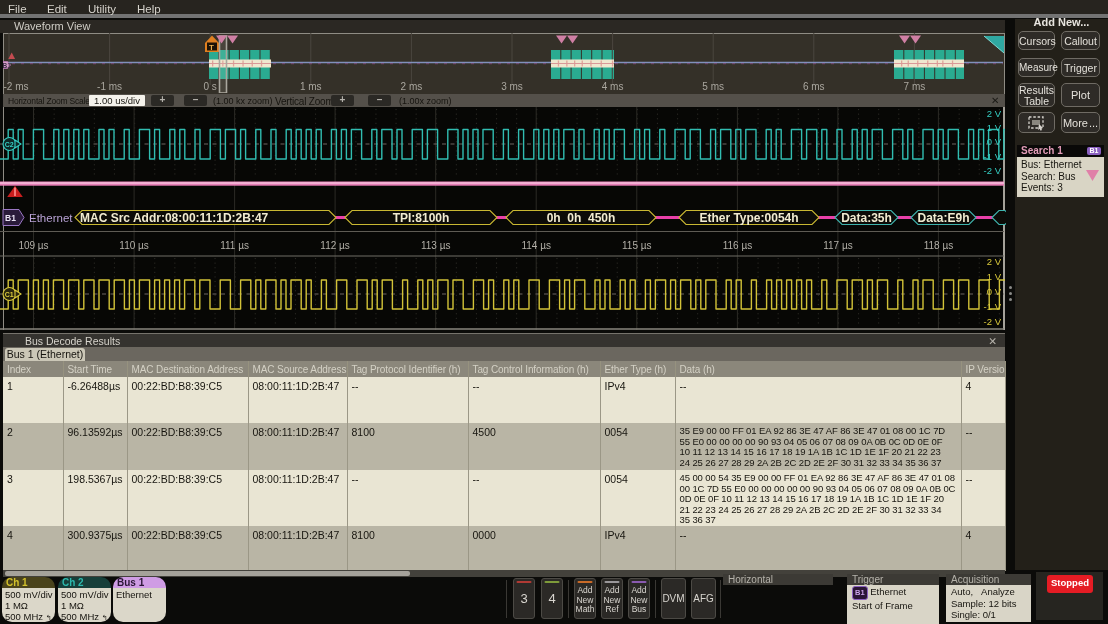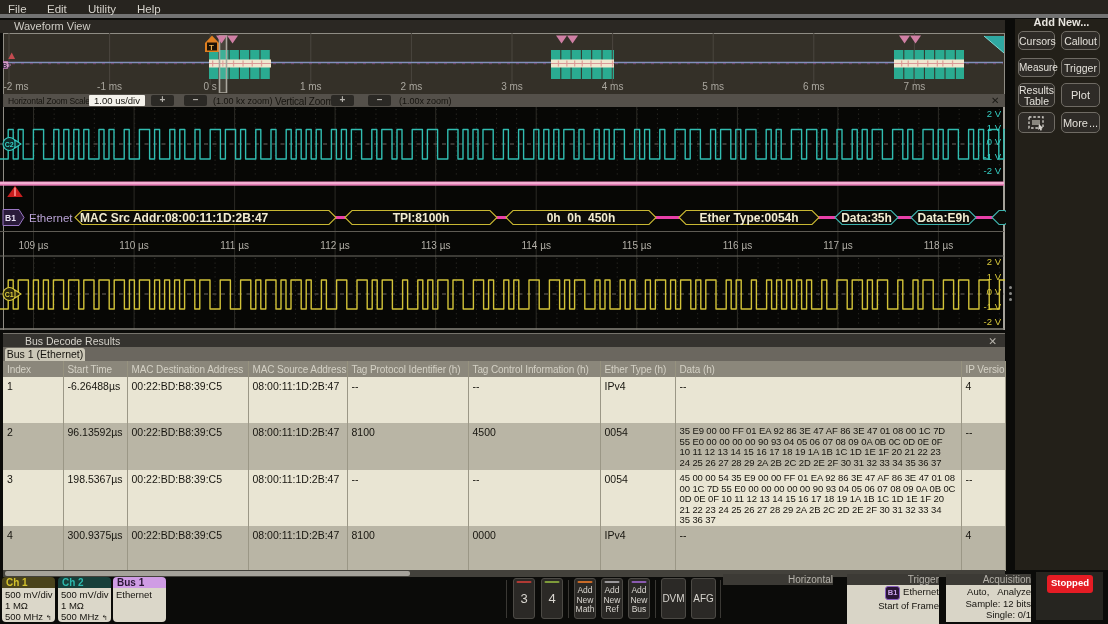--- a/index.html
+++ b/index.html
@@ -17,26 +17,26 @@
 #bdr-tab { position:absolute; left:2px; top:1px; width:80px; height:27px; background:#cbc7b7; border-radius:3px 3px 0 0; color:#16140f; font-size:10.5px; text-align:center; line-height:13px; }
 table { border-collapse:collapse; table-layout:fixed; }
 #tbl { left:3px; top:361px; width:1002px; color:#17150f; font-size:10.5px; }
 #tbl th { background:#8b877b; color:#d4d1c5; font-weight:normal; text-align:left; height:16px; padding:0 0 0 4px; font-size:10px; letter-spacing:-0.1px; white-space:nowrap; overflow:hidden; border-right:1px solid #96927f; }
 #tbl td { vertical-align:top; padding:3px 0 0 4px; border-right:1px solid #9b9786; overflow:hidden; white-space:nowrap; }
 #tbl .d { font-size:9.5px; letter-spacing:-0.1px; line-height:10.6px; }
 #tbl tr.r1 { background:#e9e5d3; } #tbl tr.r2 { background:#b9b5a5; }
 #hscroll { left:3px; top:570px; width:1002px; height:7px; background:#43413b; }
 #hscroll div { position:absolute; left:2px; top:1px; width:405px; height:5px; background:#a5a29a; border-radius:2px; }
 #bottombar { left:0; top:577px; width:1108px; height:47px; background:#0b0b09; }
-.chbadge { position:absolute; top:0; width:53px; height:45px; border-radius:4px; overflow:hidden; }
+.chbadge { position:absolute; top:0; width:53px; height:45px; border-radius:10px; overflow:hidden; }
 .chbadge .hd { height:11px; font-size:10px; font-weight:bold; padding:0 0 0 4px; line-height:11px; }
 .chbadge .bd { height:34px; background:#dbd7c9; color:#16140f; font-size:9.5px; padding:1px 0 0 3px; line-height:11px; white-space:nowrap; }
 .nbtn { position:absolute; background:#2b2926; border:1px solid #4c4a45; border-radius:3px; color:#d8d5cf; text-align:center; }
 .topline { position:absolute; top:2px; left:50%; transform:translateX(-50%); width:15px; height:2px; border-radius:1px; }
-.panel { position:absolute; top:-3px;text-align:right; }
+.panel { position:absolute; top:-3px; }
 .panel .ph { background:#3c3a35; color:#b5b2aa; font-size:10px; padding:0 0 1px 5px; height:11px; }
 .panel .pb { background:#d9d5c7; color:#16140f; font-size:9.5px; line-height:11.5px; padding:1px 0 1px 5px; white-space:nowrap; }
 .vsep { position:absolute; top:3px; width:1px; height:38px; background:#3a3834; }
 #sidebar { left:1015px; top:19px; width:93px; height:551px; background:#232019; }
 .sbtn { position:absolute; background:#2e2b27; border:1.5px solid #6f6b64; border-radius:5px; color:#e4e1da; font-size:11px; text-align:center; }
 #searchcard { position:absolute; left:2px; top:126px; width:87px; }
 #searchcard .sh { background:#0a0908; color:#e39cb8; font-size:10px; font-weight:bold; height:12px; padding:0 0 0 4px; position:relative; }
 #searchcard .sb { background:#d9d5c5; color:#17150f; font-size:10px; line-height:11.5px; padding:2px 0 3px 4px; position:relative; }
 </style></head>
 <body>
@@ -1861,18 +1861,26 @@
   <div class="sbtn" style="left:3px;top:64px;width:37px;height:24px;line-height:11px;font-size:10.5px;padding-top:1px">Results<br>Table</div>
   <div class="sbtn" style="left:46px;top:64px;width:39px;height:24px;line-height:23px">Plot</div>
   <div class="sbtn" style="left:3px;top:93px;width:37px;height:21px">
     <svg width="20" height="16" style="margin-top:2px">
         <rect x="2" y="2" width="14" height="11" fill="none" stroke="#d8d5cf" stroke-width="1.3" stroke-dasharray="2.5,1.8"></rect>
         <rect x="5" y="5" width="8" height="5" fill="#8a877f"></rect>
         <path d="M12,9 l4,4 l-2,0 l1,2 l-1.4,0.7 l-1,-2 l-1.6,1.4 z" fill="#d8d5cf"></path>
       </svg>
   </div>
   <div class="sbtn" style="left:46px;top:93px;width:39px;height:21px;line-height:20px">More ...</div>
+  <div id="searchcard">
+    <div class="sh">Search 1<span style="position:absolute;right:3px;top:1.5px;background:#8a5fc0;color:#fff;border-radius:2px;font-size:7px;font-weight:bold;padding:0.5px 2.5px">B1</span></div>
+    <div class="sb">Bus: Ethernet<br>Search: Bus<br>Events: 3
+      <svg width="13" height="11" style="position:absolute;right:5px;top:13px">
+          <polygon points="0,0 13,0 6.5,11" fill="#e080a8"></polygon>
+        </svg>
+    </div>
+  </div>
 </div>
 <div class="abs" style="left:1009px;top:286px;width:3px;height:16px">
   <div style="width:3px;height:3px;border-radius:50%;background:#8a8a88;margin-bottom:3px"></div>
   <div style="width:3px;height:3px;border-radius:50%;background:#8a8a88;margin-bottom:3px"></div>
   <div style="width:3px;height:3px;border-radius:50%;background:#8a8a88"></div>
 </div>
 
 </body></html>

